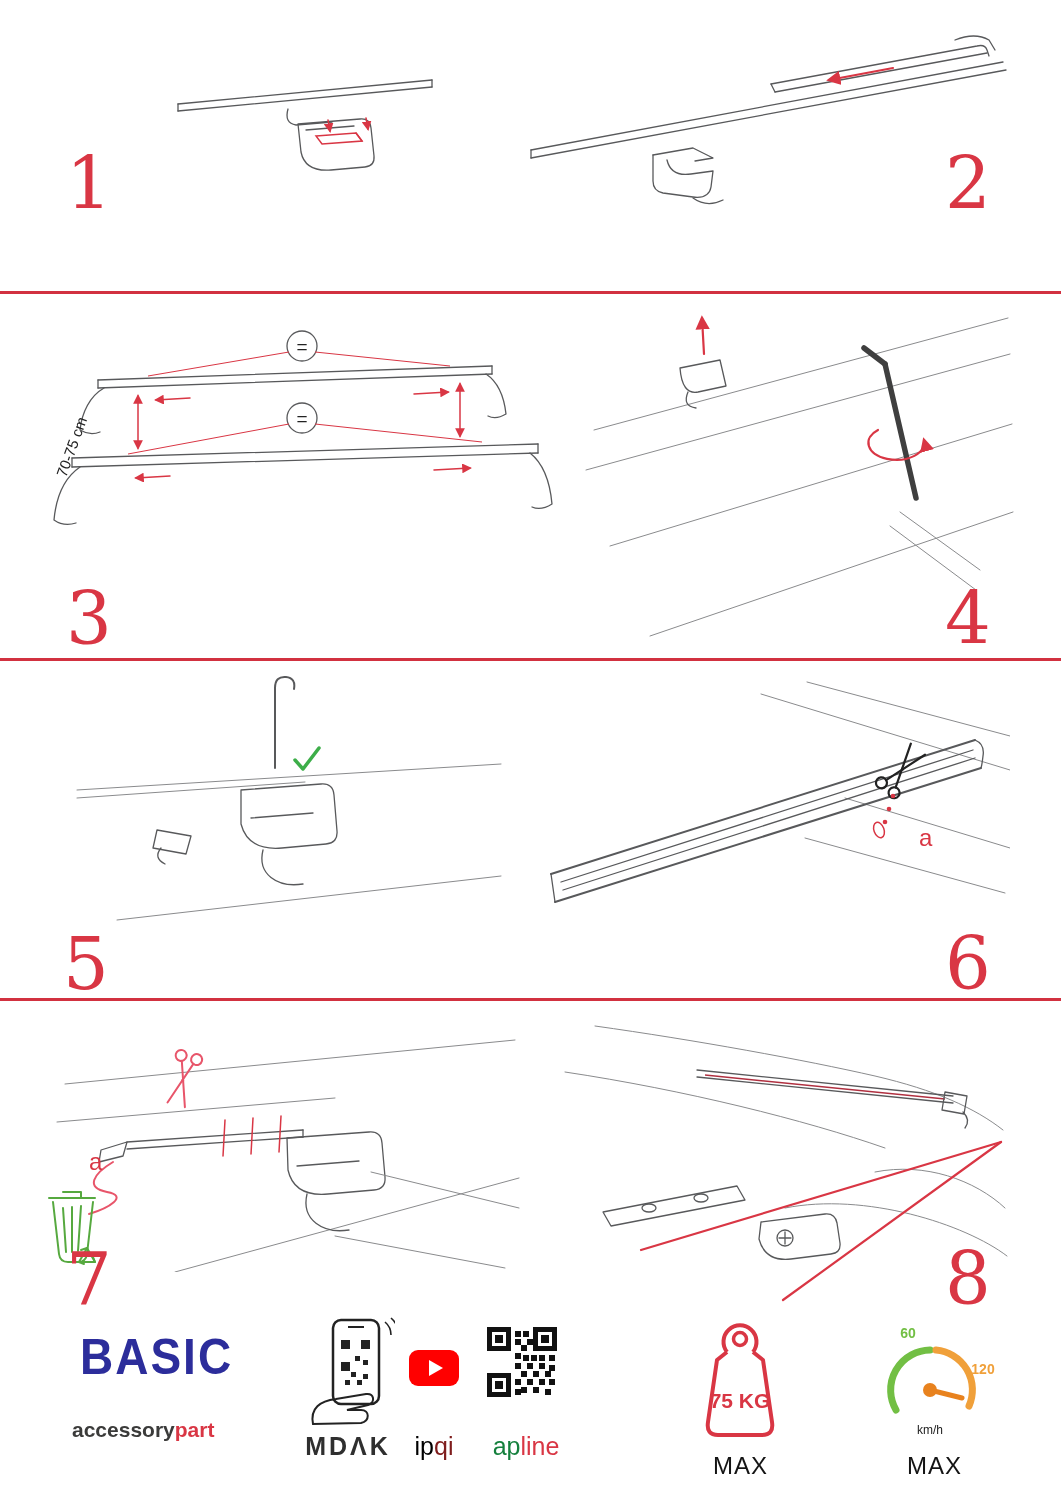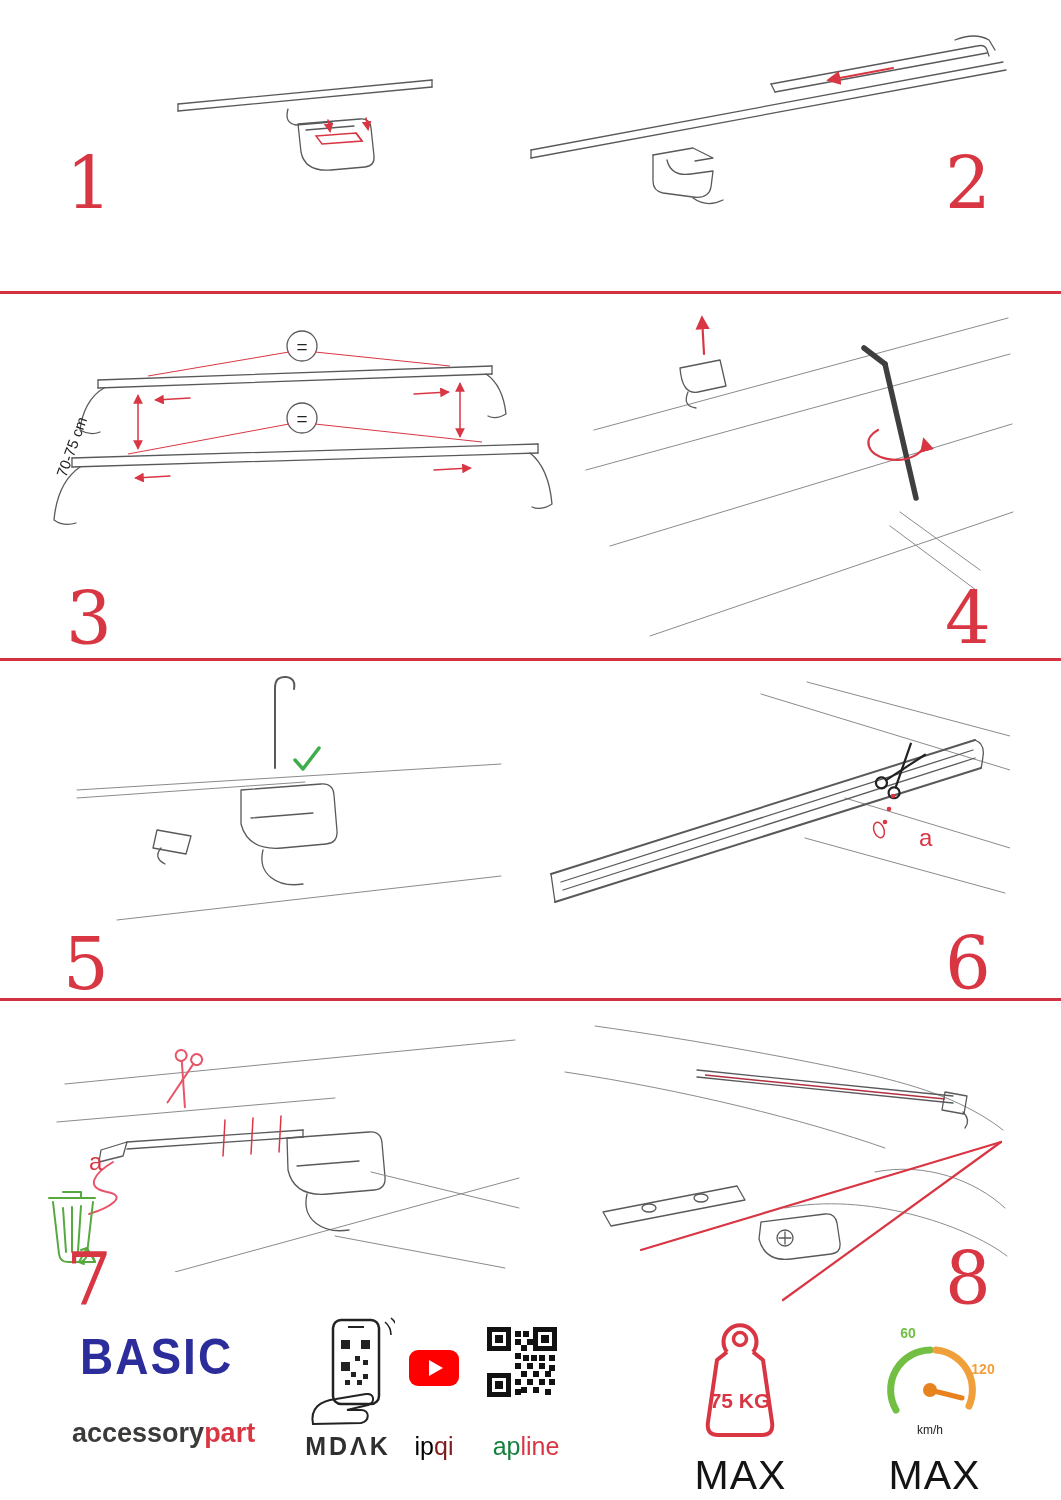--- a/index.html
+++ b/index.html
@@ -19,24 +19,24 @@
   .redthin { stroke:#d93644; fill:none; stroke-width:1; }
   .pink { stroke:#e8556a; fill:none; stroke-width:2; stroke-linecap:round; }
   .tool { stroke:#3f3f3f; stroke-width:5.5; stroke-linecap:round; fill:none; }
   .grn  { stroke:#3dae49; fill:none; stroke-width:3.5; stroke-linecap:round; stroke-linejoin:round; }
   .grn2 { stroke:#56a93f; fill:none; stroke-width:2; stroke-linecap:round; stroke-linejoin:round; }
   svg text { font-family:"Liberation Sans", sans-serif; }
 
   
   .brand-title { position:absolute; left:80px; top:1328px; font-size:46px; font-weight:bold;
                  letter-spacing:2px; color:#2c2d9b; transform:scaleY(1.08); transform-origin:left top; }
-  .brand-sub { position:absolute; left:72px; top:1418px; font-size:27px; font-weight:bold; color:#3b3b3a; }
+  .brand-sub { position:absolute; left:72px; top:1418px; font-size:21px; font-weight:bold; color:#3b3b3a; }
   .brand-sub .red-part { color:#d93644; }
   .logo-label { position:absolute; text-align:center; font-size:25px; color:#2f2f2f; }
-  .max-label { position:absolute; text-align:center; font-size:41px; font-weight:500; color:#141414; letter-spacing:1px; }
+  .max-label { position:absolute; text-align:center; font-size:24px; font-weight:500; color:#141414; letter-spacing:1px; }
 </style>
 </head>
 <body>
 
 <div class="page">
 
   <svg width="0" height="0" style="position:absolute" aria-hidden="true">
     <defs>
       <marker id="arR" viewBox="0 0 10 10" refX="8" refY="5" markerWidth="6.5" markerHeight="6.5" orient="auto-start-reverse">
         <path d="M0,0 L10,5 L0,10 z" fill="#d93644"></path>

